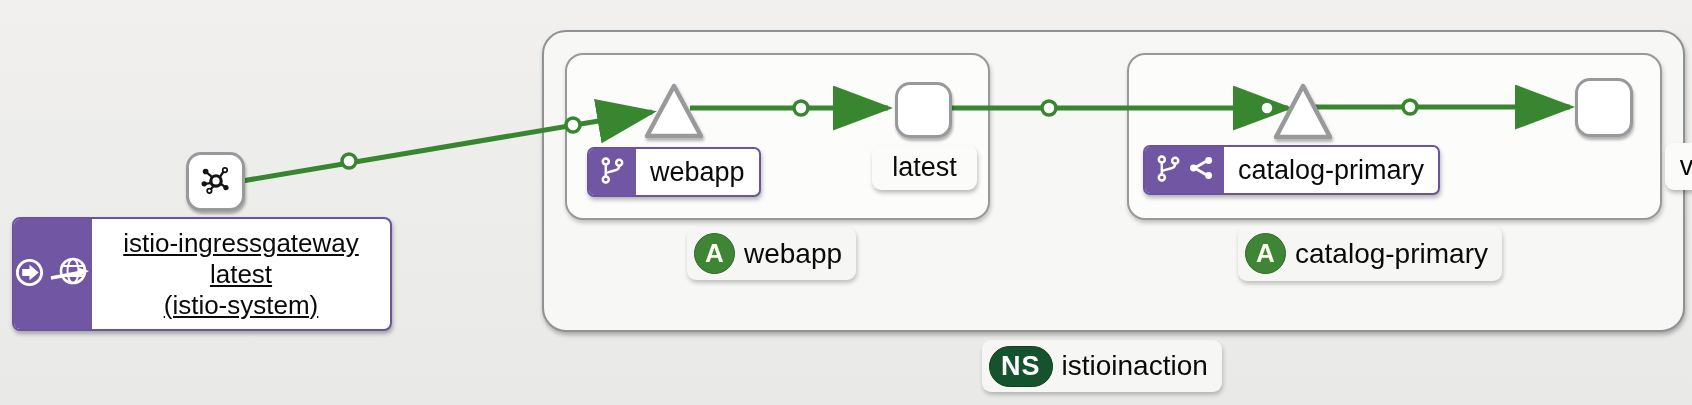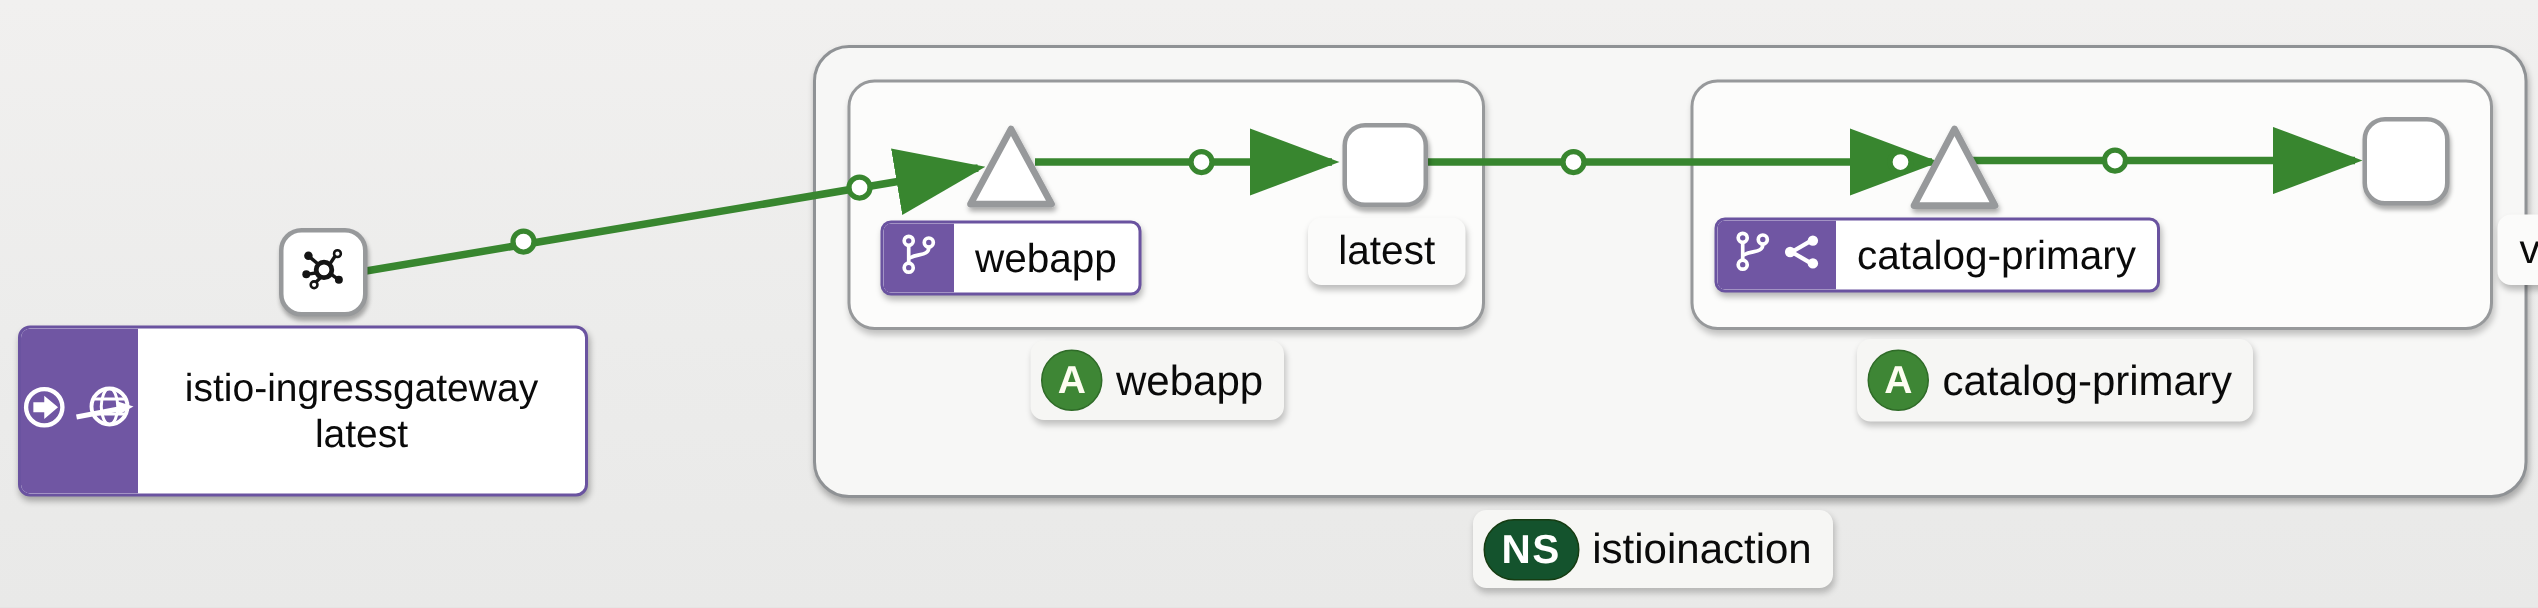--- a/index.html
+++ b/index.html
@@ -33,21 +33,21 @@
   .latest-node{left:895px;top:82px;width:57px;height:56px;}
   .v1-node{left:1575px;top:78px;width:58px;height:59px;}
   
   .gw-label{
     position:absolute;left:12px;top:217px;width:380px;height:114px;z-index:5;
     display:flex;background:#fff;border:2px solid #6a53a0;border-radius:8px;
     box-shadow:1px 3px 4px rgba(0,0,0,.3);overflow:hidden;
   }
   .gw-badges{width:78px;background:#7056a3;display:flex;align-items:center;justify-content:center;gap:5px;flex:none;}
   .gw-text{flex:1;display:flex;flex-direction:column;align-items:center;justify-content:center;
-    font-size:26px;line-height:31px;white-space:nowrap;}
+    font-size:26px;line-height:31px;white-space:nowrap;text-decoration:underline;}
   
   .pill{
     position:absolute;z-index:5;display:flex;align-items:stretch;height:50px;
     background:#fff;border:2px solid #6a53a0;border-radius:7px;
     box-shadow:1px 3px 4px rgba(0,0,0,.28);overflow:hidden;
   }
   .pill .badge-sec{background:#7056a3;display:flex;align-items:center;justify-content:center;gap:6px;padding:0 10px;}
   .pill .lbl{display:flex;align-items:center;padding:0 14px;font-size:27px;white-space:nowrap;}
   .pill.webapp-pill{left:587px;top:147px;}
   .pill.catalog-pill{left:1143px;top:145px;}
@@ -160,20 +160,21 @@
             <line x1="11.5" y1="21" x2="34.5" y2="21" stroke-width="2"></line>
           </g>
           <line x1="1" y1="23" x2="30" y2="17.5" stroke="#ffffff" stroke-width="3.4"></line>
           <polygon points="28,12.5 39,16 29,21.5" fill="#ffffff"></polygon>
         </svg>
       </span>
     </div>
     <div class="gw-text">
       <span>istio-ingressgateway</span>
       <span>latest</span>
+      <span>(istio-system)</span>
     </div>
   </div>
 
   <div class="node-square latest-node"></div>
   <div class="softpill latest-lbl">
     <span>latest</span>
   </div>
 
   <div class="node-square v1-node"></div>
   <div class="softpill v1-lbl">

